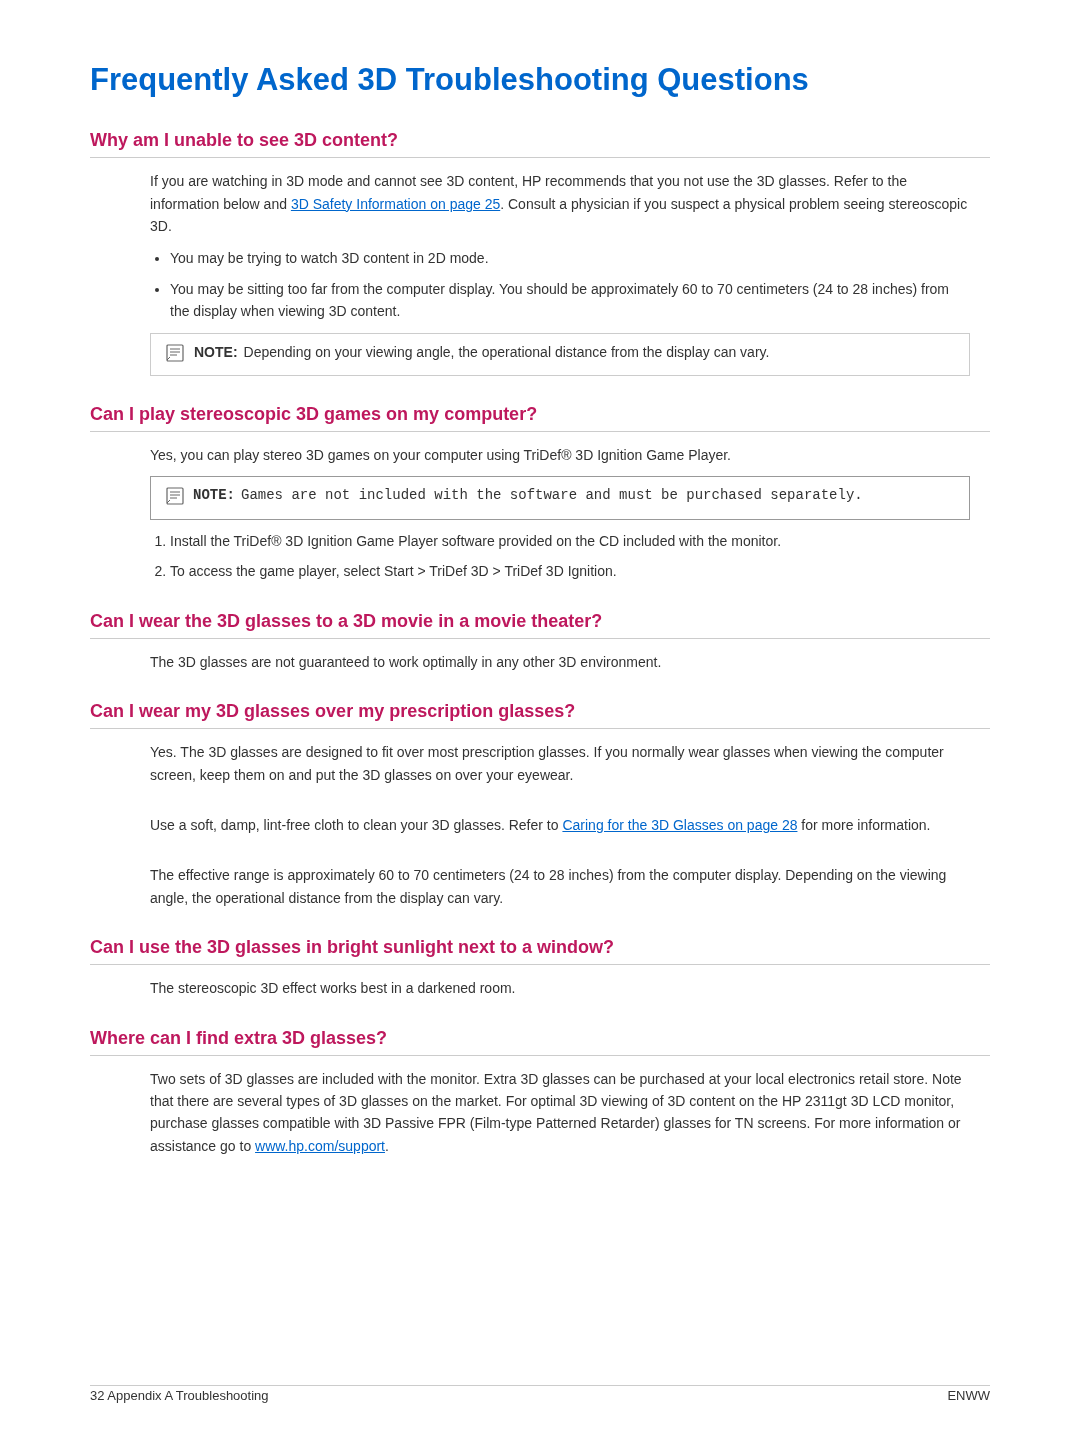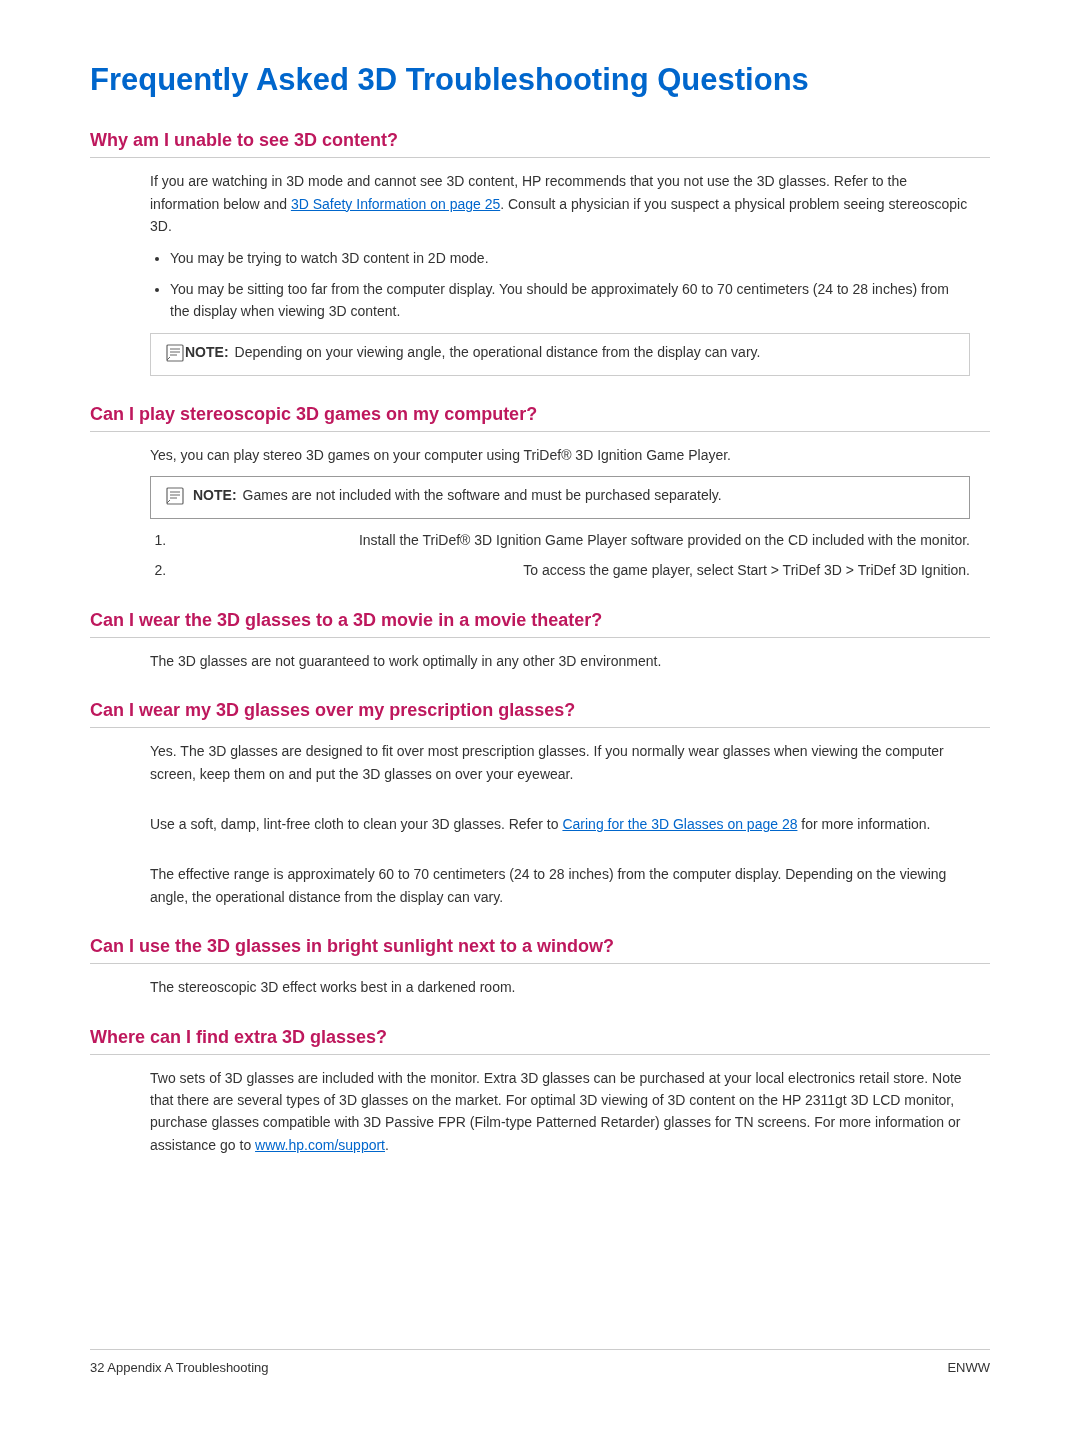--- a/index.html
+++ b/index.html
@@ -54,35 +54,34 @@
     }
 
     .section-body ul li {
       margin-bottom: 8px;
       line-height: 1.6;
       list-style-type: disc;
     }
 
     .section-body ol {
       margin: 10px 0 10px 20px;
-      text-align: right;
     }
 
     .section-body ol li {
       margin-bottom: 8px;
       line-height: 1.6;
     }
 
     .note-box {
       border: 1px solid #ccc;
       padding: 8px 14px;
       margin: 10px 0;
       display: flex;
       align-items: flex-start;
-      gap: 0;
+      gap: 9px;
       background: #fff;
     }
 
     .note-icon {
       font-size: 16px;
       margin-top: 1px;
       flex-shrink: 0;
       color: #555;
     }
 
@@ -102,40 +101,41 @@
       text-decoration: underline;
       cursor: pointer;
     }
 
     .bold {
       font-weight: normal;
     }
 
     .footer {
       position: absolute;
-      bottom: 62px;
+      bottom: 34px;
       left: 90px;
       right: 90px;
       display: flex;
       justify-content: space-between;
       align-items: center;
       border-top: 1px solid #ccc;
-      padding-top: 10px;
+      padding-top: 2px;
       font-size: 13px;
       color: #333;
     }
 
     .note-box-standalone {
       border: 1px solid #999;
       padding: 8px 14px;
       margin: 10px 0;
       display: flex;
       align-items: flex-start;
       gap: 8px;
       background: #fff;
+      font-family: Liberation Mono, monospace;
     }
   </style>
 </head>
 <body>
 
 <h1 class="page-title">Frequently Asked 3D Troubleshooting Questions</h1>
 
 <div class="section">
   <div class="section-title">Why am I unable to see 3D content?</div>
   <div class="section-body">

